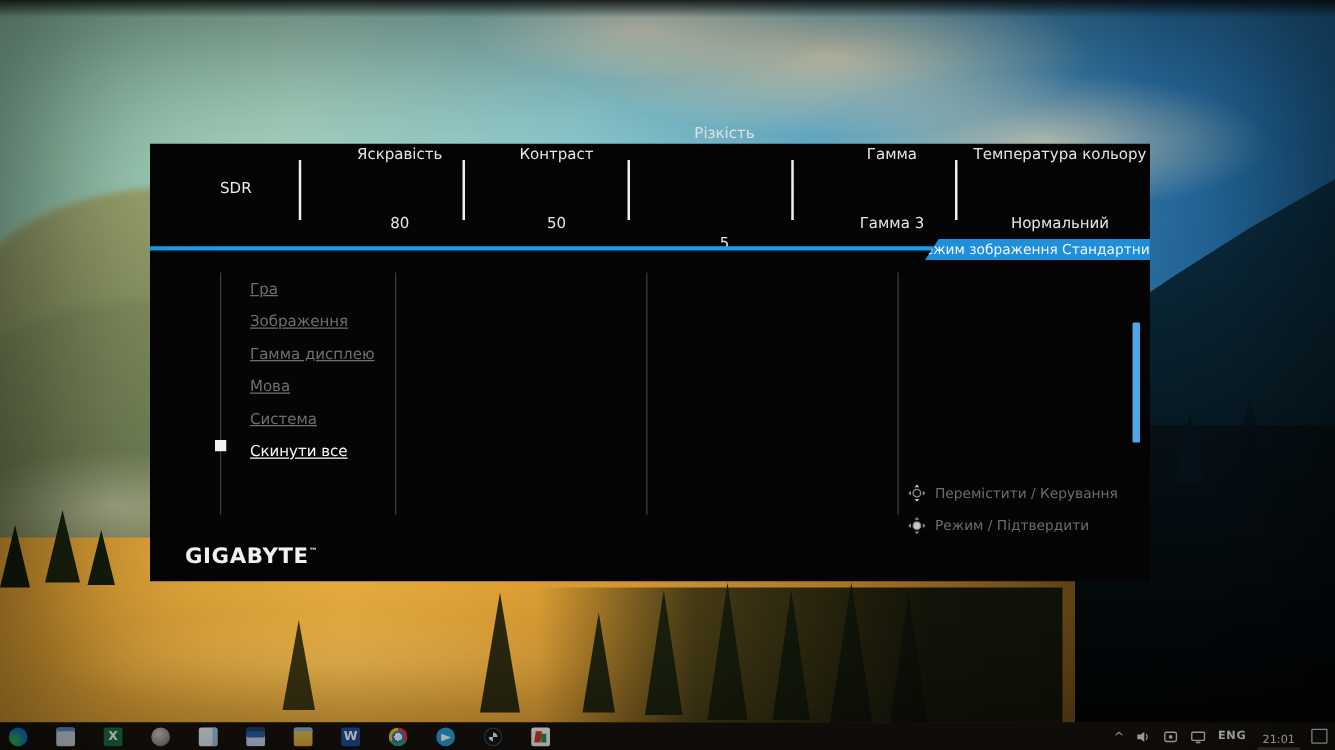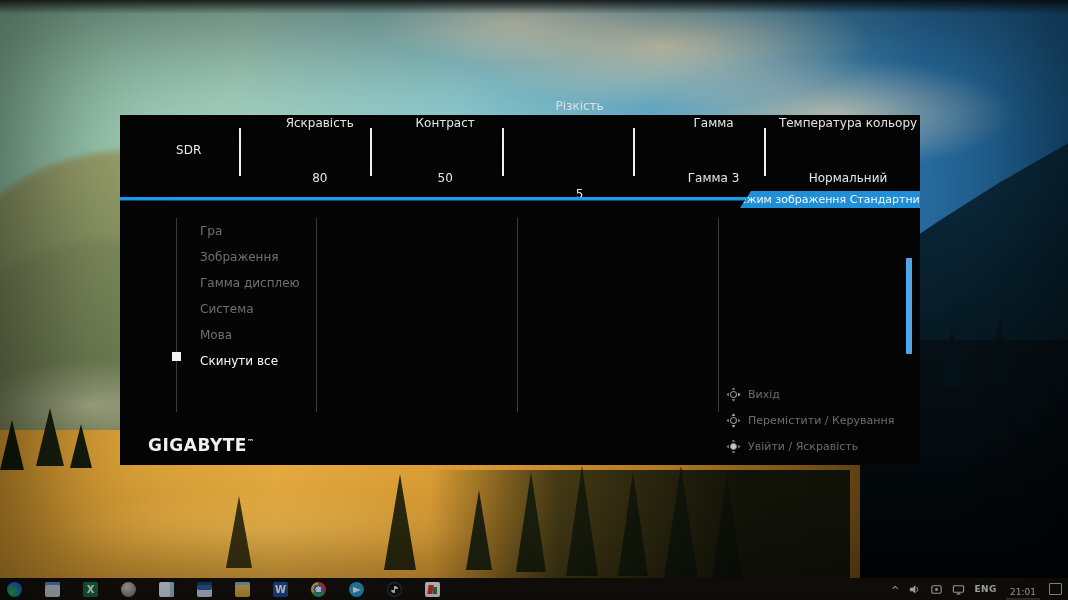--- a/index.html
+++ b/index.html
@@ -45,21 +45,21 @@
   .topCol{position:relative;height:70px;display:flex;flex-direction:column;align-items:center;justify-content:center;gap:3px;}
   .topCol .lbl{font-size:12px;color:#ececec;line-height:14px;text-align:center;}
   .topCol .val{font-size:12px;color:#e6e6e6;line-height:14px;text-align:center;margin-top:38px;}
   .tsep{position:absolute;top:13px;width:2px;height:48px;background:#f2f2f2;}
   #blueLine{position:absolute;left:0;top:82px;width:800px;height:3px;background:#1e9be8;box-shadow:0 1px 0 #0b4c7a;}
   #modeTab{position:absolute;left:620px;top:76px;width:180px;height:17px;background:#1e8fd8;
     clip-path:polygon(11px 0,100% 0,100% 100%,0 100%);display:flex;align-items:center;justify-content:center;}
   #modeTab span{font-size:11px;color:#f4f8fb;white-space:nowrap;}
   .vdiv{position:absolute;top:103px;width:1px;height:194px;background:#3c3c3c;}
   #menuList{position:absolute;left:80px;top:103px;width:110px;}
-  .mItem{height:26px;font-size:12px;color:#6f6f6f;display:flex;align-items:center;}
+  .mItem{height:26px;font-size:12px;color:#6f6f6f;display:flex;align-items:center;text-decoration:underline;}
   .mItem.sel{color:#fafafa;}
   #selMarker{position:absolute;left:52px;top:237px;width:9px;height:9px;background:#f2f2f2;}
   #scrollbar{position:absolute;left:786px;top:143px;width:6px;height:96px;background:#4fa8e8;border-radius:1px;}
   #hints{position:absolute;left:606px;top:266px;width:190px;}
   .hint{display:flex;align-items:center;gap:7px;height:26px;}
   .hint .txt{font-size:11px;color:#6d6d6d;white-space:nowrap;}
   .joy{width:15px;height:15px;flex:0 0 15px;}
   #logo{position:absolute;left:28px;top:320px;font-size:17px;font-weight:800;letter-spacing:.5px;color:#f2f2f2;}
   #logo sup{font-size:7px;letter-spacing:0;}
 
@@ -165,58 +165,48 @@
 
     <div class="vdiv" style="left:56px;"></div>
     <div class="vdiv" style="left:196px;"></div>
     <div class="vdiv" style="left:397px;"></div>
     <div class="vdiv" style="left:598px;"></div>
 
     <div id="menuList">
       <div class="mItem">Гра</div>
       <div class="mItem">Зображення</div>
       <div class="mItem">Гамма дисплею</div>
+      <div class="mItem">Мова</div>
       <div class="mItem">Система</div>
-      <div class="mItem">Мова</div>
       <div class="mItem sel">Скинути все</div>
     </div>
     <div id="selMarker"></div>
 
     <div id="scrollbar"></div>
 
     <div id="hints">
-      <div class="hint">
-        <svg class="joy" viewBox="0 0 16 16">
-          <circle cx="8" cy="8" r="3.2" fill="none" stroke="#8a8a8a" stroke-width="1.2"></circle>
-          <path d="M8 0.6 L10 3 L6 3 Z" fill="#8a8a8a"></path>
-          <path d="M8 15.4 L10 13 L6 13 Z" fill="#8a8a8a"></path>
-          <path d="M0.6 8 L3 6 L3 10 Z" fill="#8a8a8a"></path>
-          <path d="M15.4 8 L13 6 L13 10 Z" fill="#c8c8c8"></path>
-        </svg>
-        <span class="txt">Вихід</span>
-      </div>
       <div class="hint">
         <svg class="joy" viewBox="0 0 16 16">
           <circle cx="8" cy="8" r="3.2" fill="none" stroke="#8a8a8a" stroke-width="1.2"></circle>
           <path d="M8 0.6 L10 3 L6 3 Z" fill="#c8c8c8"></path>
           <path d="M8 15.4 L10 13 L6 13 Z" fill="#c8c8c8"></path>
           <path d="M0.6 8 L3 6 L3 10 Z" fill="#8a8a8a"></path>
           <path d="M15.4 8 L13 6 L13 10 Z" fill="#8a8a8a"></path>
         </svg>
         <span class="txt">Перемістити / Керування</span>
       </div>
       <div class="hint">
         <svg class="joy" viewBox="0 0 16 16">
           <circle cx="8" cy="8" r="3.2" fill="#c8c8c8" stroke="#8a8a8a" stroke-width="1"></circle>
           <path d="M8 0.6 L10 3 L6 3 Z" fill="#8a8a8a"></path>
           <path d="M8 15.4 L10 13 L6 13 Z" fill="#8a8a8a"></path>
           <path d="M0.6 8 L3 6 L3 10 Z" fill="#8a8a8a"></path>
           <path d="M15.4 8 L13 6 L13 10 Z" fill="#8a8a8a"></path>
         </svg>
-        <span class="txt">Увійти / Яскравість</span>
+        <span class="txt">Режим / Підтвердити</span>
       </div>
     </div>
 
     <div id="logo"><span>GIGABYTE</span><sup>™</sup></div>
   </div>
 
   <div id="taskbar">
     <div id="tbIcons">
       <span class="tbi i-edge"></span>
       <span class="tbi i-appwin"></span>

